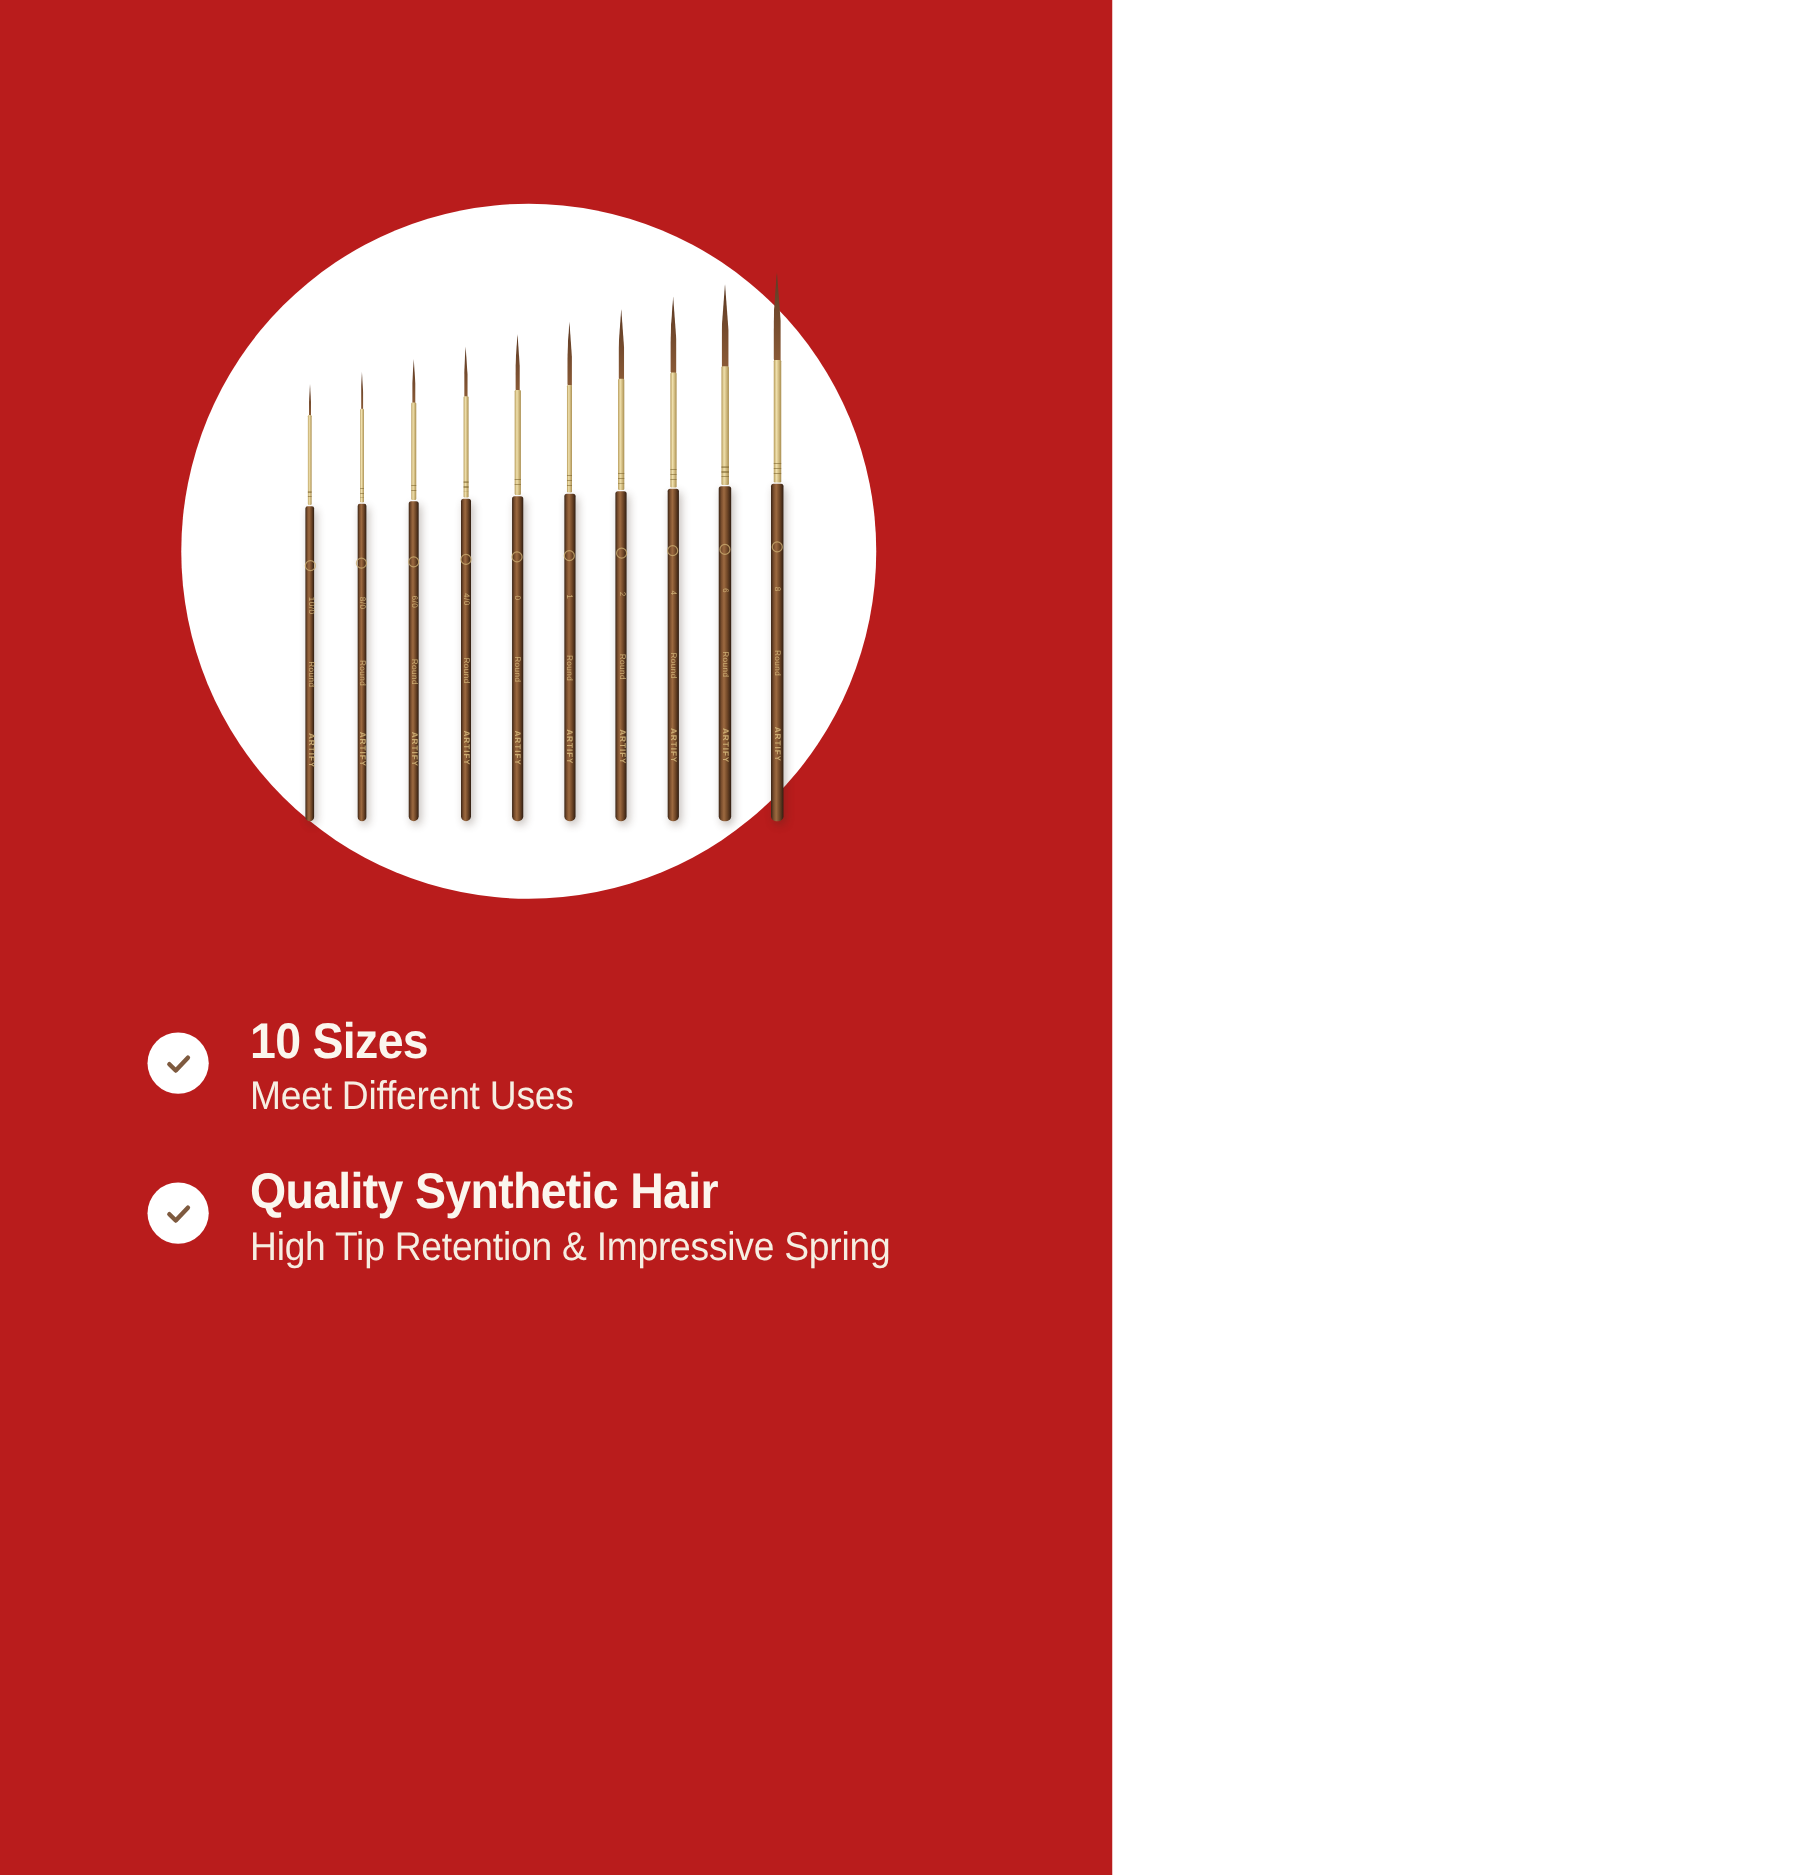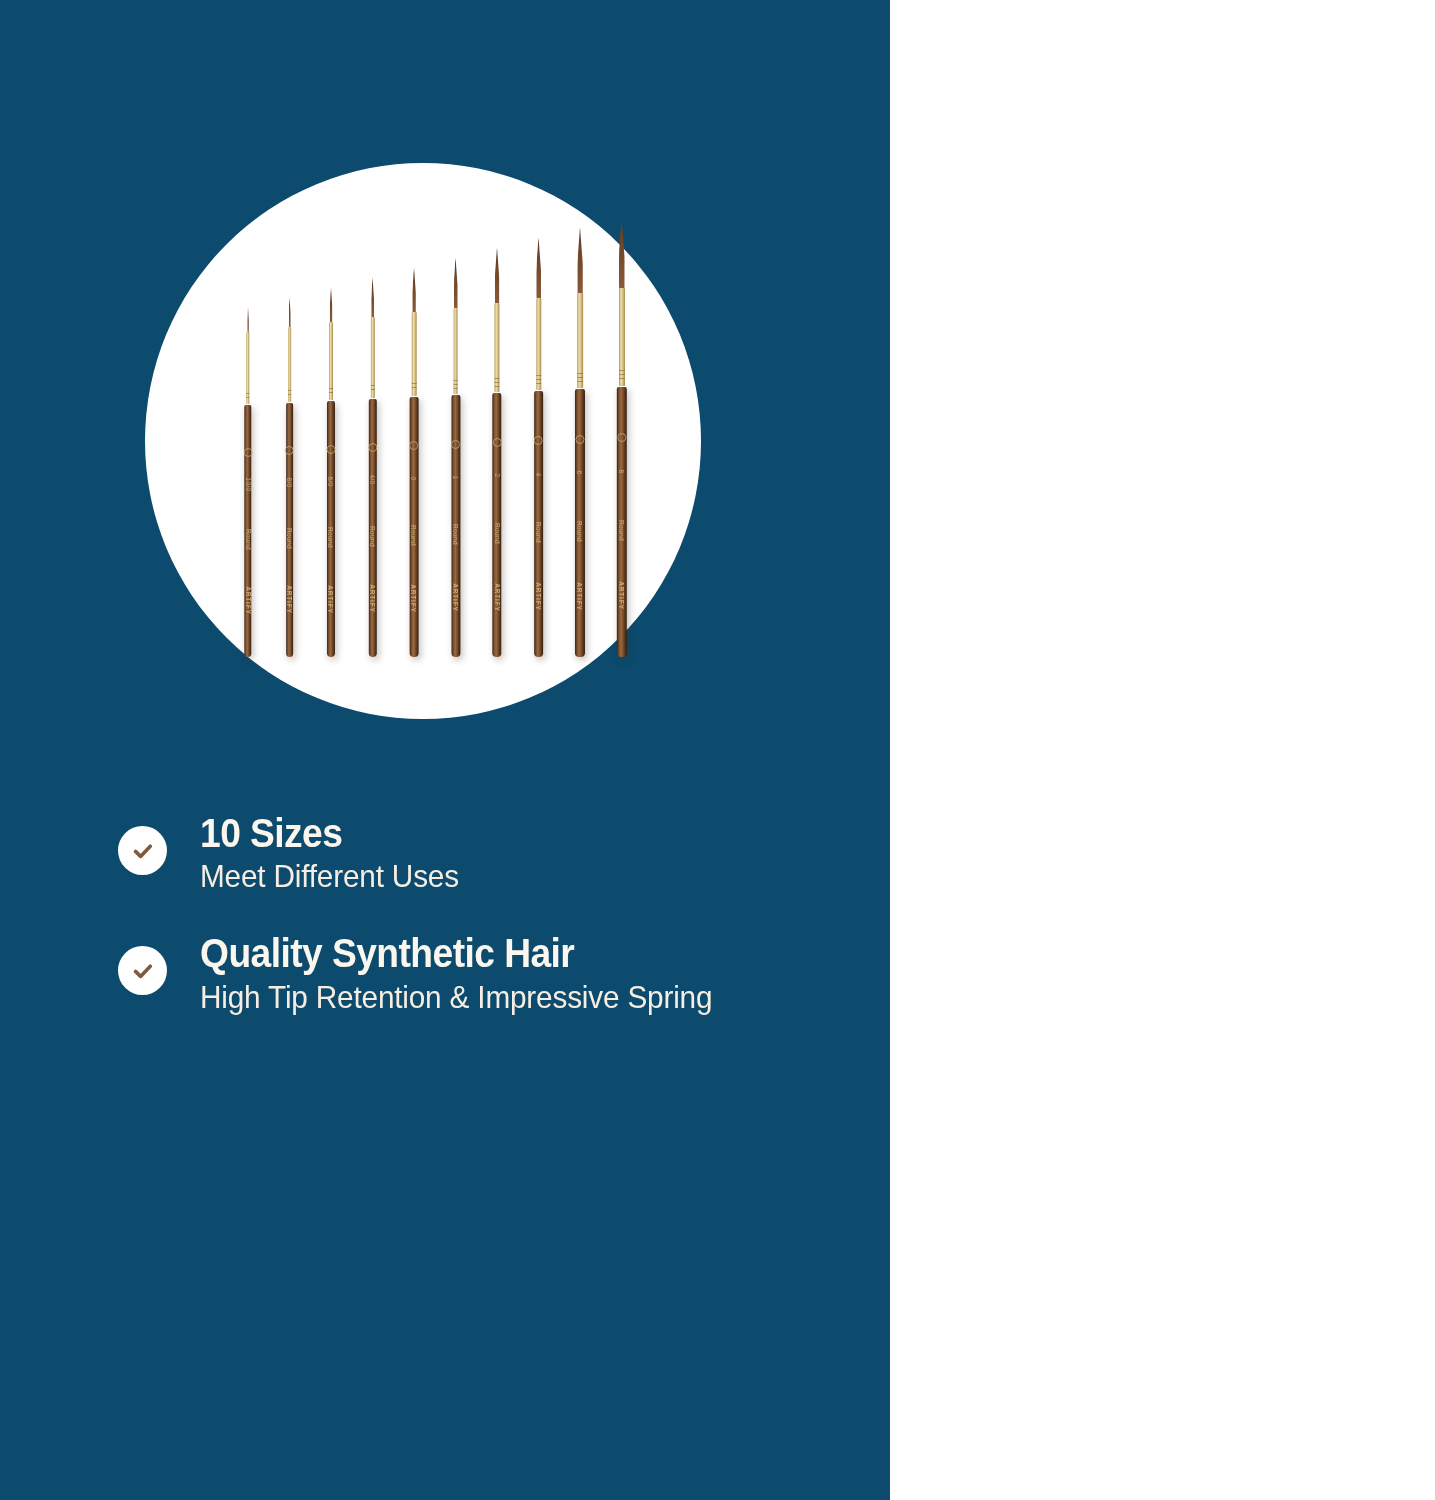--- a/index.html
+++ b/index.html
@@ -7,21 +7,21 @@
     width:1435px;height:1500px;
     font-family:"Liberation Sans", sans-serif;
     overflow:hidden;
     background:#ffffff;
   }
   .page{position:relative;width:1435px;height:1500px;background:#ffffff;}
 
   
   .panel-left{
     position:absolute;left:0;top:0;width:890px;height:1500px;
-    background:#0c4a6e;
+    background:#b91c1c;
   }
   .panel-right{
     position:absolute;left:890px;top:0;width:545px;height:1500px;
     background:#ffffff;
   }
 
   
   .hero-circle{
     position:absolute;left:145px;top:163px;width:556px;height:556px;
     border-radius:50%;background:#ffffff;

